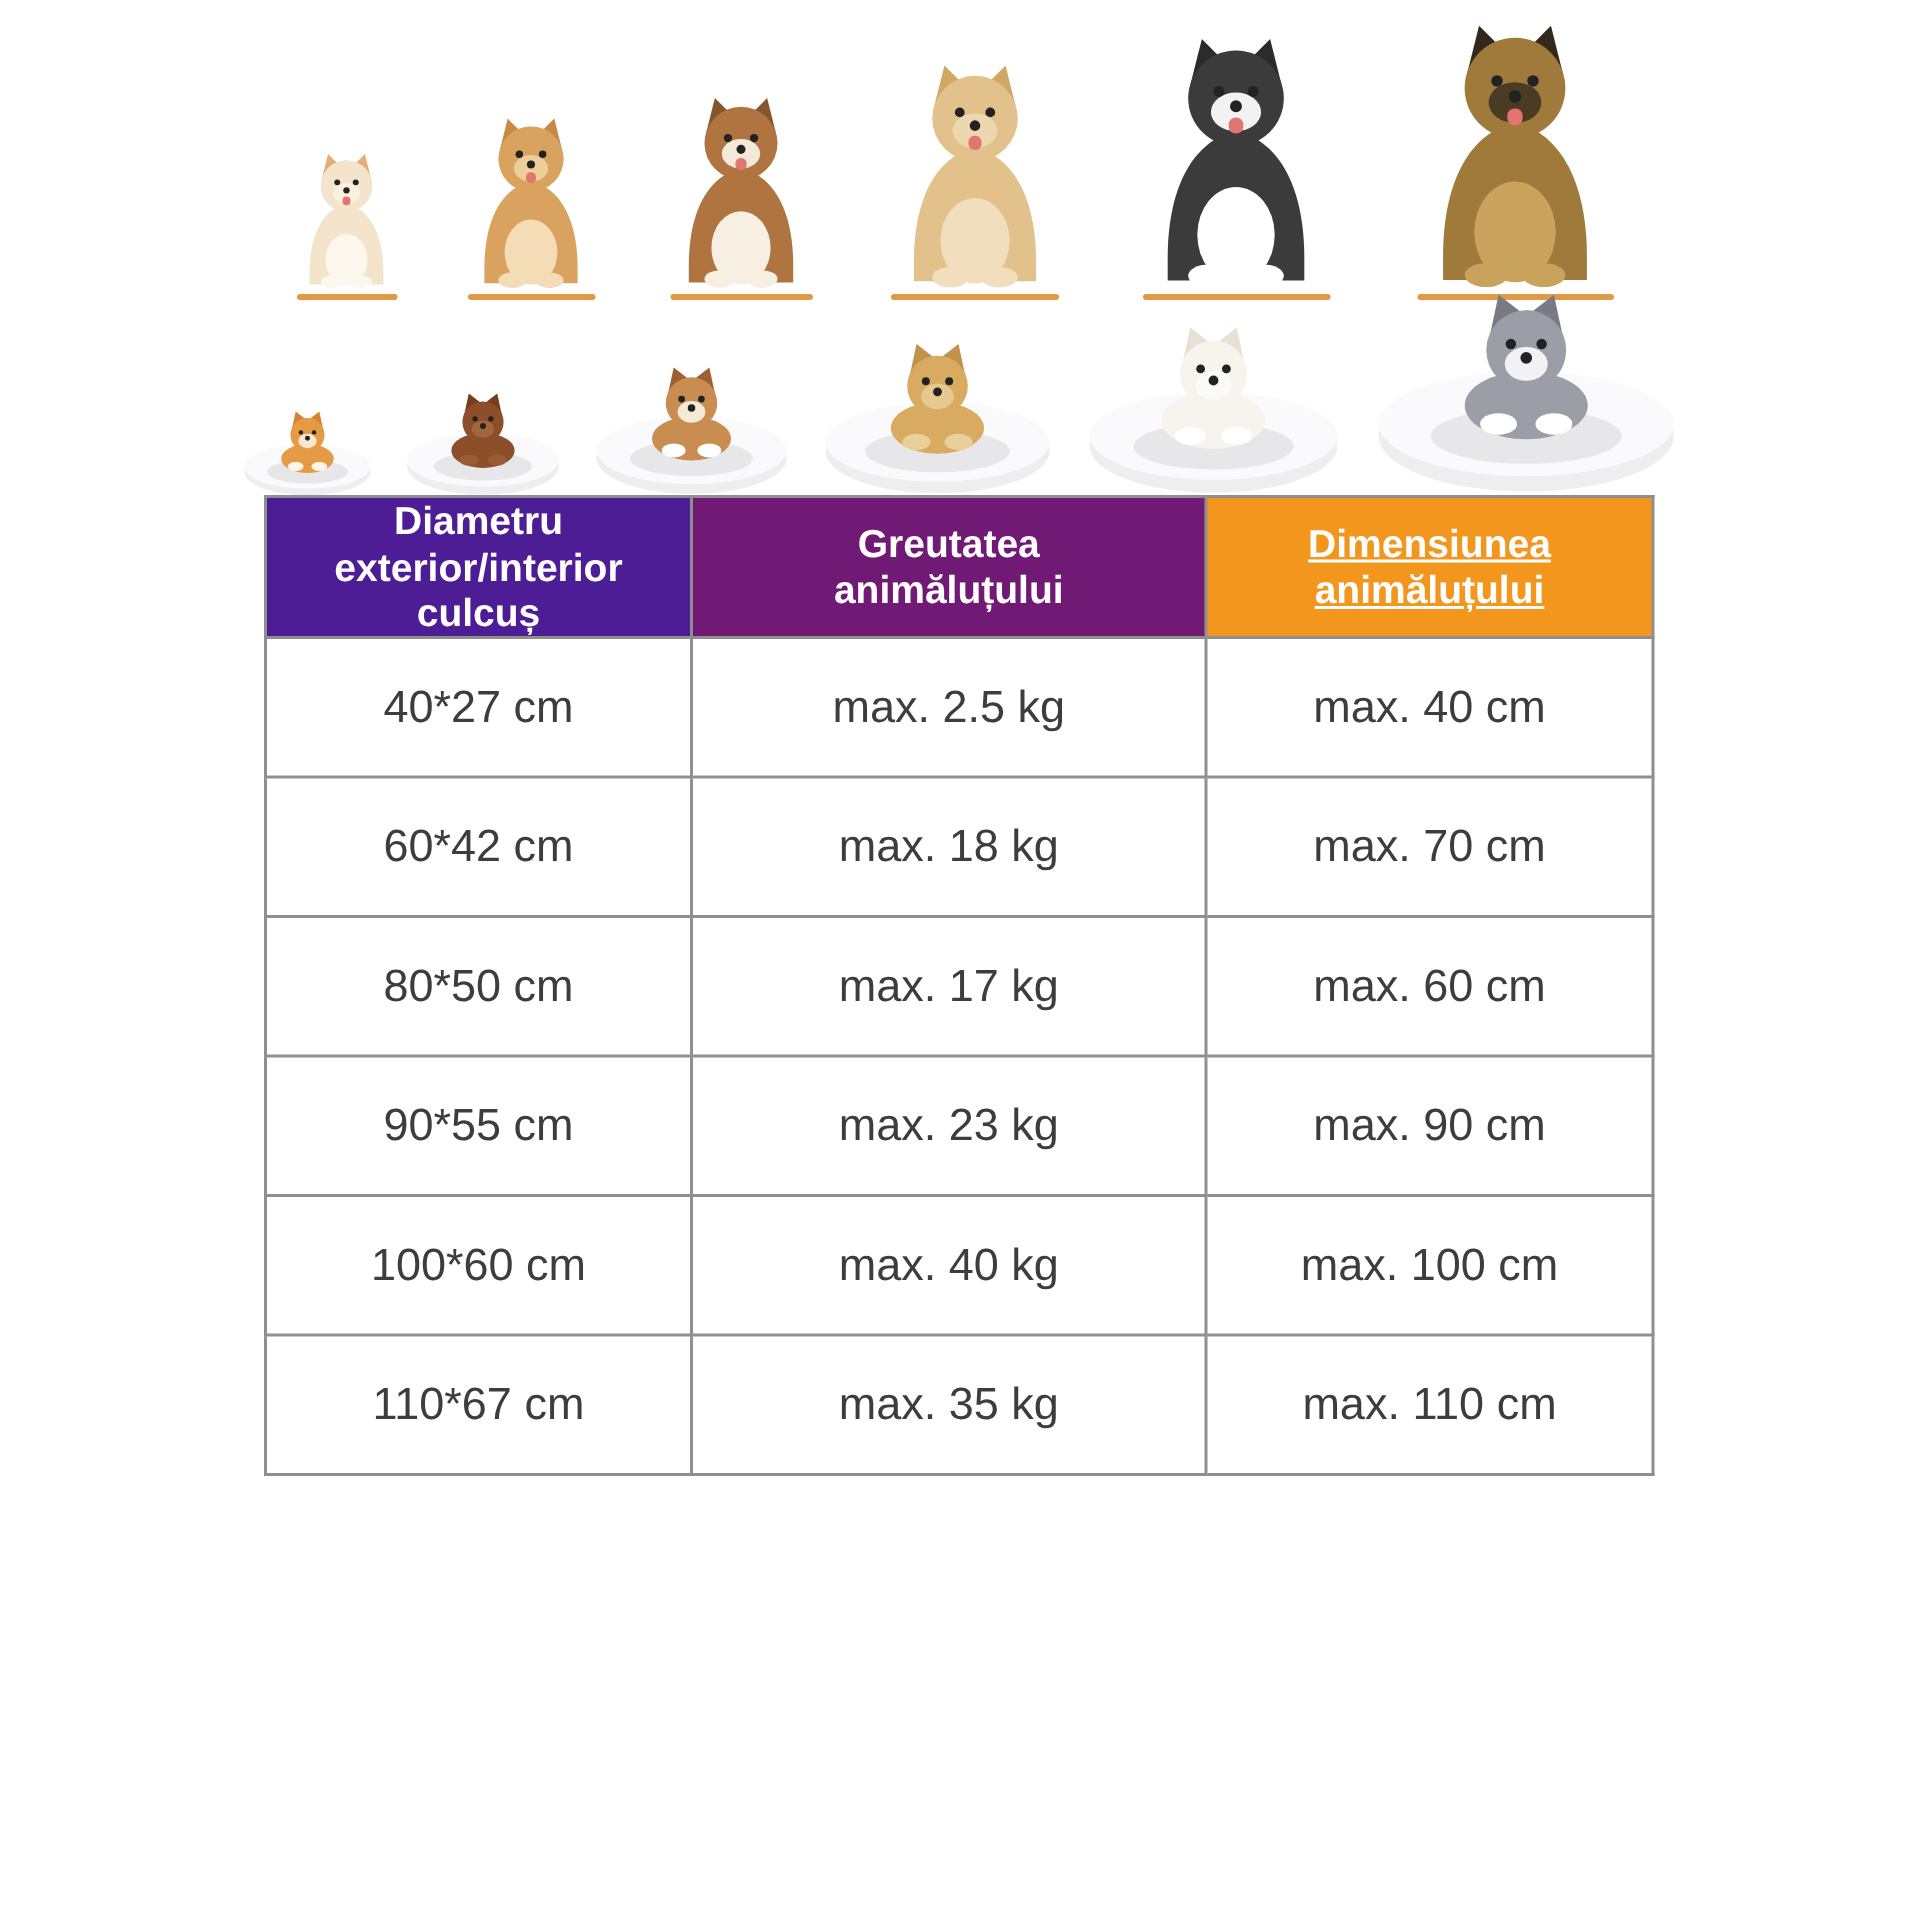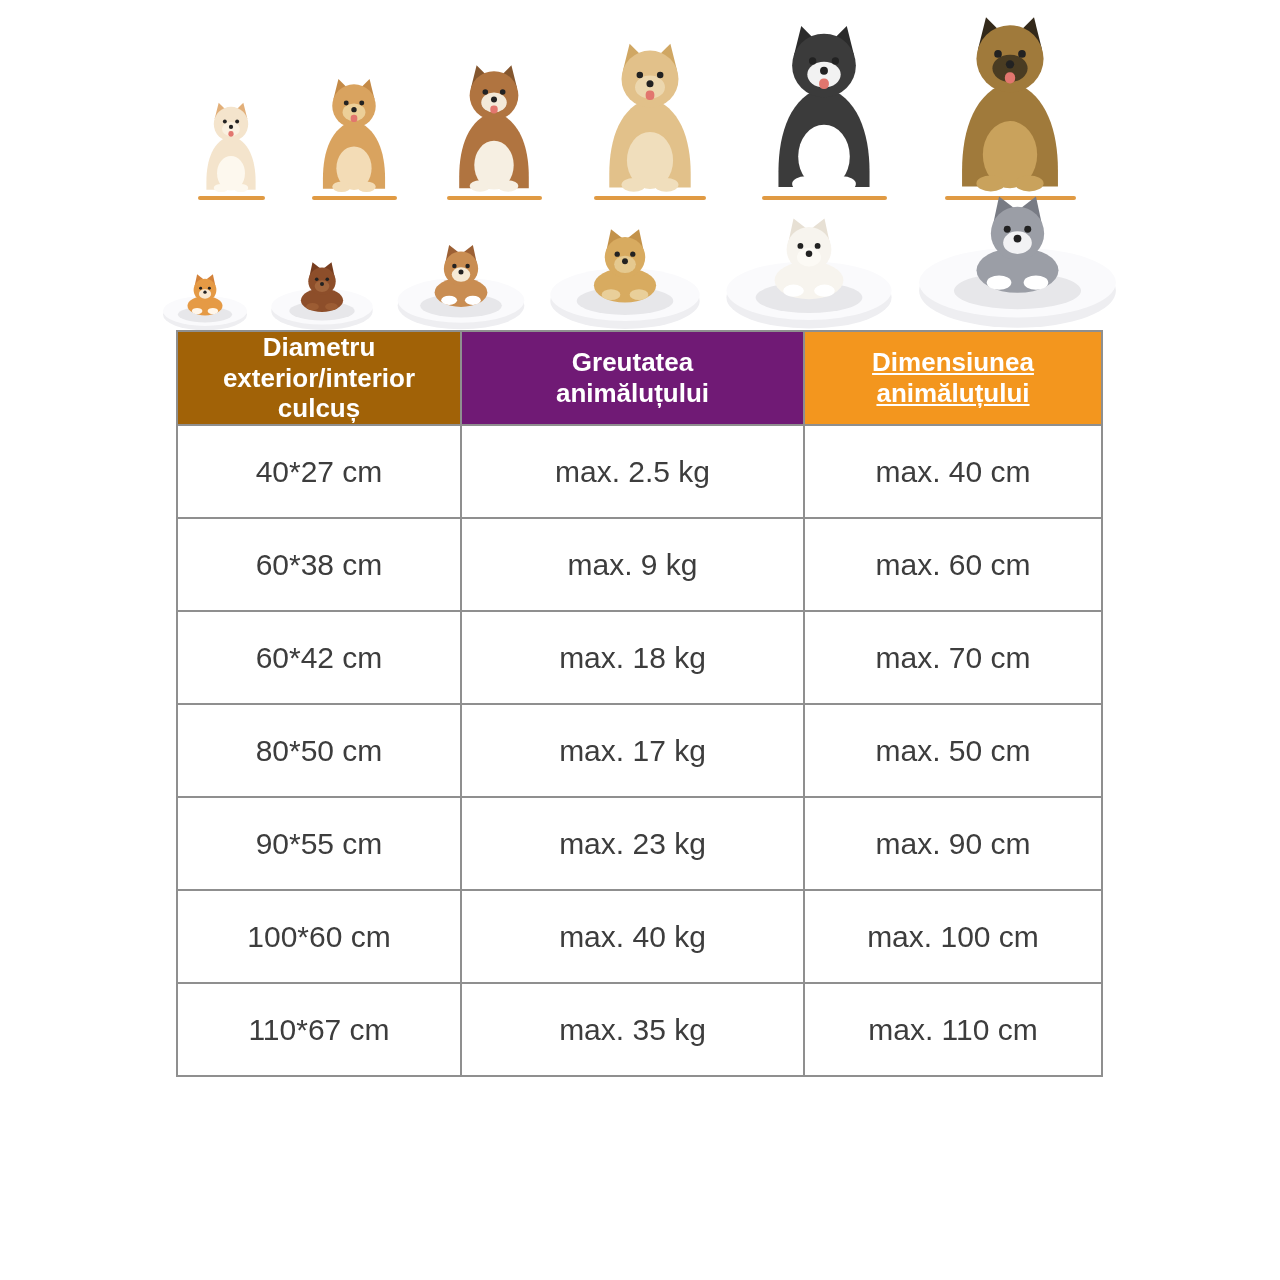--- a/index.html
+++ b/index.html
@@ -141,49 +141,44 @@
 </div>
 
 <table class="size-table">
   <colgroup>
     <col style="width:284px">
     <col style="width:343px">
     <col style="width:298px">
   </colgroup>
   <thead>
     <tr>
-      <th style="background: #a16207;">Diametru
+      <th style="background: #4c1d95;">Diametru
 exterior/interior
 culcuș</th>
       <th style="background: #701a75;">Greutatea
 animăluțului</th>
       <th style="background: rgb(243, 150, 30); text-decoration: underline;">Dimensiunea
 animăluțului</th>
     </tr>
   </thead>
   <tbody id="table-body">
       <tr>
         <td>40*27 cm</td>
         <td>max. 2.5 kg</td>
         <td>max. 40 cm</td>
       </tr>
       <tr>
-        <td>60*38 cm</td>
-        <td>max. 9 kg</td>
-        <td>max. 60 cm</td>
-      </tr>
-      <tr>
         <td>60*42 cm</td>
         <td>max. 18 kg</td>
         <td>max. 70 cm</td>
       </tr>
       <tr>
         <td>80*50 cm</td>
         <td>max. 17 kg</td>
-        <td>max. 50 cm</td>
+        <td>max. 60 cm</td>
       </tr>
       <tr>
         <td>90*55 cm</td>
         <td>max. 23 kg</td>
         <td>max. 90 cm</td>
       </tr>
       <tr>
         <td>100*60 cm</td>
         <td>max. 40 kg</td>
         <td>max. 100 cm</td>

